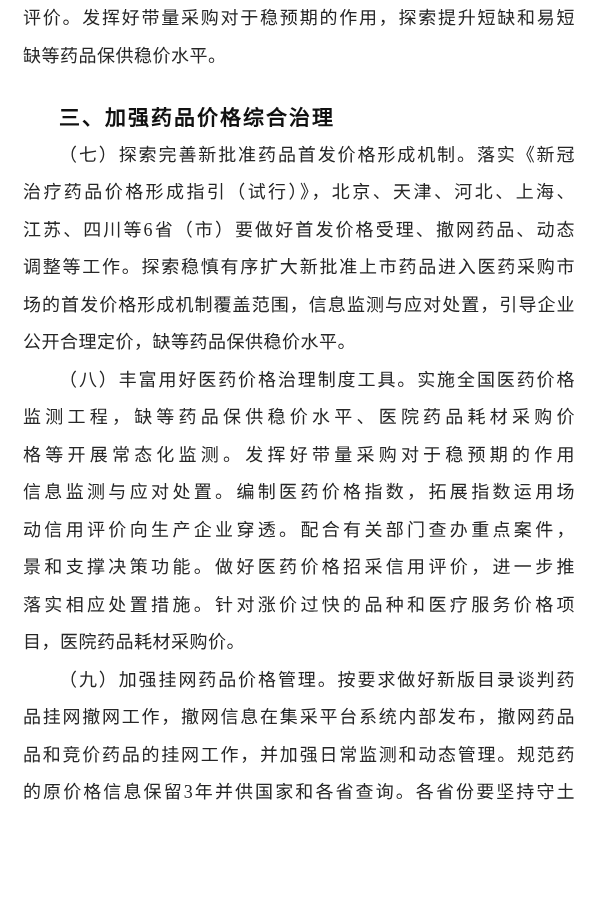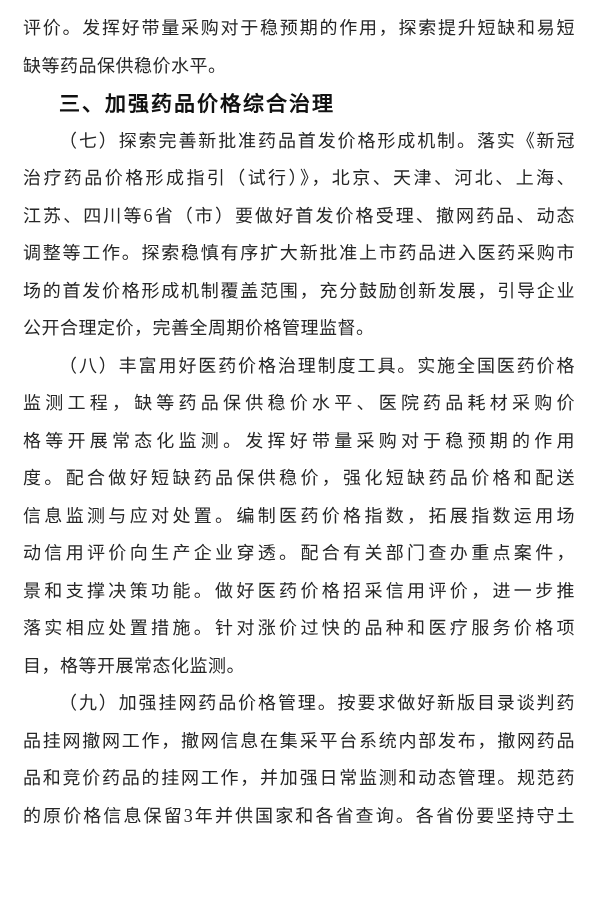--- a/index.html
+++ b/index.html
@@ -6,21 +6,21 @@
     margin: 0;
     padding: 0;
     background: #ffffff;
   }
   .page {
     position: relative;
     width: 598px;
     height: 898px;
     background: #ffffff;
     box-sizing: border-box;
-    padding: 10px 23px 0 23px;
+    padding: 0 23px 0 23px;
     overflow: hidden;
   }
   .doc-body {
     width: 100%;
   }
   .line {
     height: 37.5px;
     line-height: 37.5px;
     font-size: 18px;
     letter-spacing: 0.5px;
@@ -38,43 +38,43 @@
   }
   .line.indent {
     padding-left: 36px;
   }
   .line.heading {
     font-family: "Liberation Sans", "DejaVu Sans", sans-serif;
     font-weight: 700;
     font-size: 21px;
     letter-spacing: 2px;
     color: #111111;
+    margin-top: 24px;
   }
 </style>
 </head>
 <body>
 
 <div class="page">
   <div class="doc-body">
       <div class="line fill">评价。发挥好带量采购对于稳预期的作用，探索提升短缺和易短</div>
       <div class="line">缺等药品保供稳价水平。</div>
       <div class="line heading indent">三、加强药品价格综合治理</div>
       <div class="line indent fill">（七）探索完善新批准药品首发价格形成机制。落实《新冠</div>
       <div class="line fill">治疗药品价格形成指引（试行）》，北京、天津、河北、上海、</div>
       <div class="line fill">江苏、四川等6省（市）要做好首发价格受理、撤网药品、动态</div>
       <div class="line fill">调整等工作。探索稳慎有序扩大新批准上市药品进入医药采购市</div>
-      <div class="line fill">场的首发价格形成机制覆盖范围，充分鼓励创新发展，引导企业</div>
-      <div class="line">公开合理定价，完善全周期价格管理监督。</div>
+      <div class="line fill">场的首发价格形成机制覆盖范围，信息监测与应对处置，引导企业</div>
+      <div class="line">公开合理定价，缺等药品保供稳价水平。</div>
       <div class="line indent fill">（八）丰富用好医药价格治理制度工具。实施全国医药价格</div>
       <div class="line fill">监测工程，缺等药品保供稳价水平、医院药品耗材采购价</div>
       <div class="line fill">格等开展常态化监测。发挥好带量采购对于稳预期的作用</div>
-      <div class="line fill">度。配合做好短缺药品保供稳价，强化短缺药品价格和配送</div>
       <div class="line fill">信息监测与应对处置。编制医药价格指数，拓展指数运用场</div>
       <div class="line fill">动信用评价向生产企业穿透。配合有关部门查办重点案件，</div>
       <div class="line fill">景和支撑决策功能。做好医药价格招采信用评价，进一步推</div>
       <div class="line fill">落实相应处置措施。针对涨价过快的品种和医疗服务价格项</div>
-      <div class="line">目，格等开展常态化监测。</div>
+      <div class="line">目，医院药品耗材采购价。</div>
       <div class="line indent fill">（九）加强挂网药品价格管理。按要求做好新版目录谈判药</div>
       <div class="line fill">品挂网撤网工作，撤网信息在集采平台系统内部发布，撤网药品</div>
       <div class="line fill">品和竞价药品的挂网工作，并加强日常监测和动态管理。规范药</div>
       <div class="line fill">的原价格信息保留3年并供国家和各省查询。各省份要坚持守土</div>
     </div>
 </div>
 
 </body></html>

